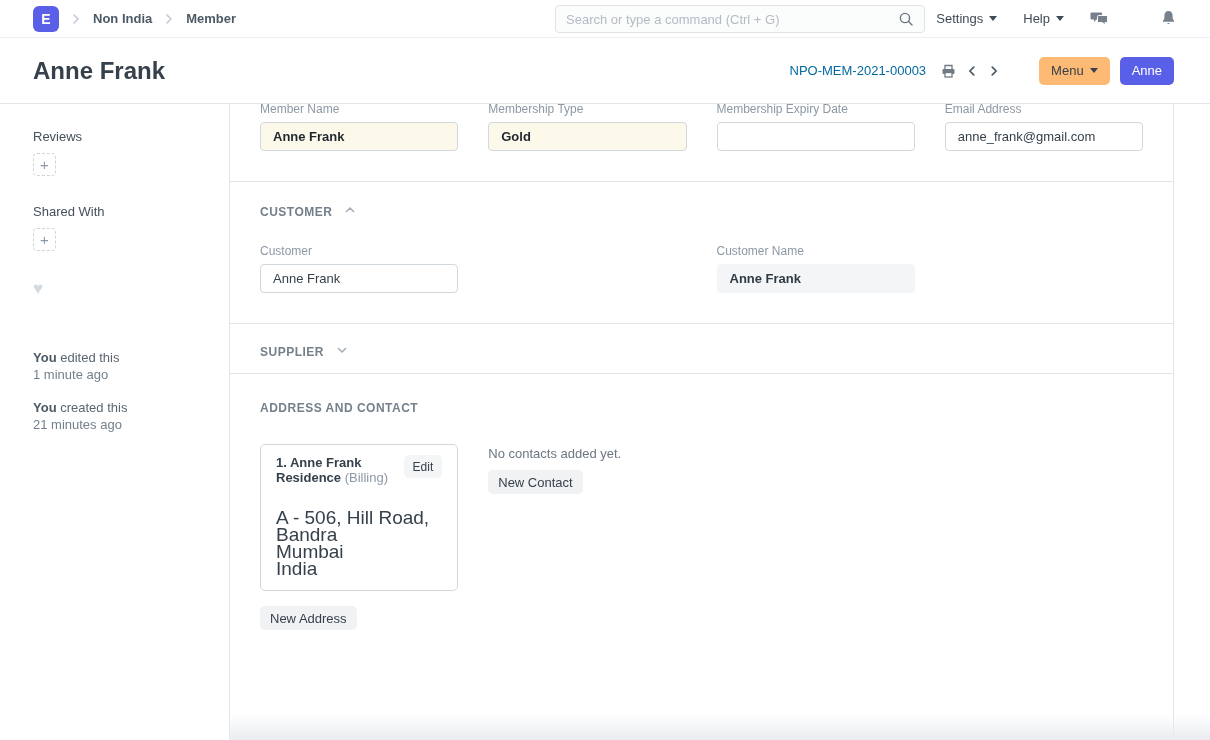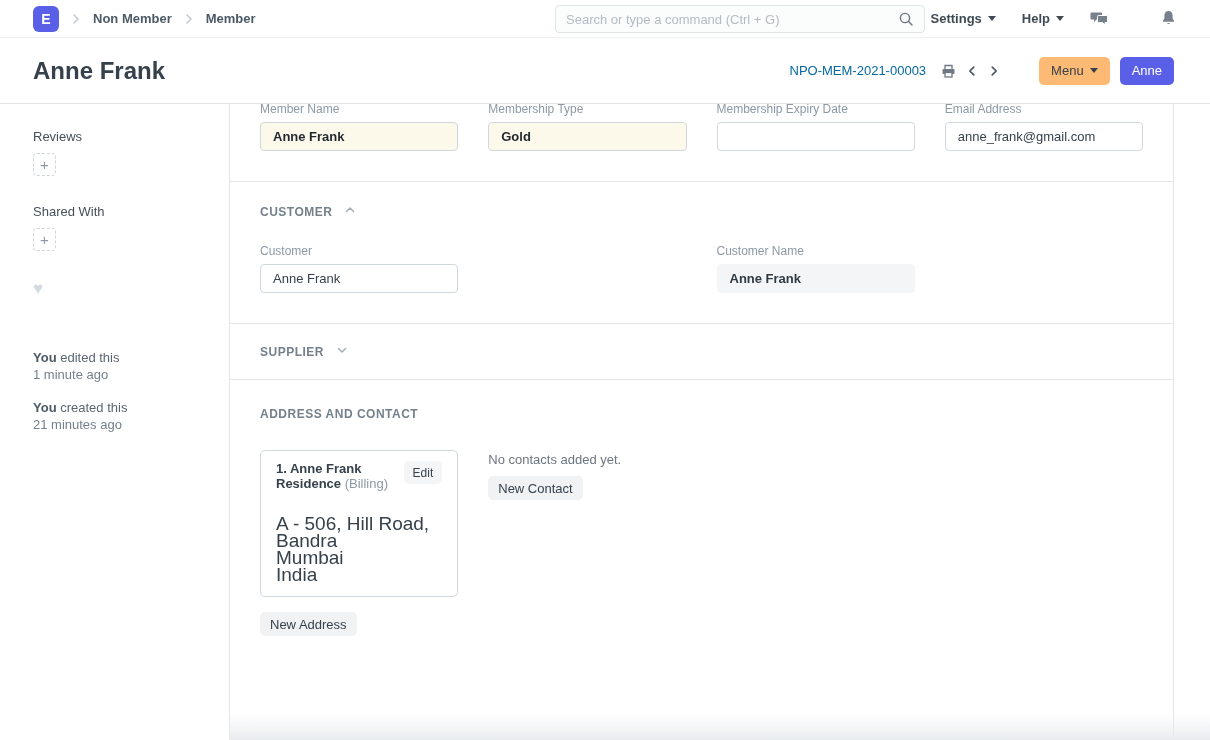--- a/index.html
+++ b/index.html
@@ -14,21 +14,21 @@
   .crumb-sep { display:flex; align-items:center; margin:0 9px; }
   .crumb { font-size:13px; font-weight:600; color:#4c5a67; cursor:pointer; }
   .nav-search { position:absolute; left:555px; top:5px; width:370px; height:28px;
     display:flex; align-items:center; border:1px solid #e0e4e8; border-radius:4px; background:#fbfcfc; padding:0 10px; }
   .nav-search input { flex:1; border:none; outline:none; background:transparent; font-size:13px;
     color:#36414c; font-family:"Liberation Sans", sans-serif; }
   .nav-search input::placeholder { color:#b3bcc4; }
   .nav-right { margin-left:auto; display:flex; align-items:center; gap:0; }
   .nav-avatar { width:22px; height:22px; border:1px solid #d7dde2; border-radius:5px; background:#fafbfc;
     color:#9aa4ad; font-size:11px; display:flex; align-items:center; justify-content:center; cursor:pointer; margin-right:18px; }
-  .nav-menu-item { display:flex; align-items:center; gap:6px; font-size:13px; font-weight:700;
+  .nav-menu-item { display:flex; align-items:center; gap:6px; font-size:13px; font-weight:400;
     color:#3f4a54; cursor:pointer; margin-right:26px; }
   .caret { width:0; height:0; border-left:4px solid transparent; border-right:4px solid transparent;
     border-top:5px solid #3f4a54; display:inline-block; }
   .nav-icon { display:flex; align-items:center; cursor:pointer; }
   .nav-icon + .nav-icon { margin-left:24px; }
 
   
   .page-head { height:66px; background:#fff; border-bottom:1px solid #e2e6e9;
     display:flex; align-items:center; padding:0 36px 0 33px; position:relative; z-index:30; }
   .page-title { font-size:24px; font-weight:700; color:#36414c; }
@@ -58,21 +58,21 @@
   .sb-activity { margin-top:50px; font-size:13px; color:#5a6570; }
   .sb-entry { margin-bottom:16px; line-height:17px; }
   .sb-entry .who { font-weight:700; color:#4c5a67; }
   .sb-entry .when { color:#74808b; }
 
   
   .form-scroll { margin-top:-10px; }
   .form-section { padding:0 30px; border-bottom:1px solid #e2e6e9; }
   .sec-membership { padding-top:8px; padding-bottom:30px; }
   .sec-customer { padding-top:20px; padding-bottom:30px; }
-  .sec-supplier { padding-top:18px; padding-bottom:17px; }
+  .sec-supplier { padding-top:18px; padding-bottom:11px; }
   .sec-address { padding-top:27px; border-bottom:none; }
   .grid2 { display:grid; grid-template-columns:1fr 1fr 1fr 1fr; column-gap:30px; row-gap:18px; }
   .field-label { font-size:12px; color:#8c99a5; margin-bottom:6px; display:block; }
   .control { width:100%; height:29px; border:1px solid #d1d8dd; border-radius:4px; padding:0 12px;
     font-size:13px; color:#36414c; background:#fff; font-family:"Liberation Sans", sans-serif; outline:none; }
   .control.mandatory { background:#fdf9ea; font-weight:700; color:#1f272e; }
   .control.readonly { background:#f4f5f6; border-color:#f4f5f6; font-weight:700; color:#2f3a45;
     display:flex; align-items:center; }
   .sec-heading-row { display:flex; align-items:center; gap:10px; margin-bottom:22px; cursor:pointer; }
   .sec-heading { font-size:12px; font-weight:600; letter-spacing:0.5px; color:#74808b; }
@@ -95,21 +95,21 @@
 </head>
 <body>
 
 <div class="navbar">
   <div class="logo">E</div>
   <span class="crumb-sep">
     <svg width="16" height="16" viewBox="0 0 16 16">
         <path d="M6 4l4 4-4 4" stroke="#c3cad1" stroke-width="1.6" fill="none" stroke-linecap="round" stroke-linejoin="round"></path>
       </svg>
   </span>
-  <span class="crumb">Non Member</span>
+  <span class="crumb">Non India</span>
   <span class="crumb-sep">
     <svg width="16" height="16" viewBox="0 0 16 16">
         <path d="M6 4l4 4-4 4" stroke="#c3cad1" stroke-width="1.6" fill="none" stroke-linecap="round" stroke-linejoin="round"></path>
       </svg>
   </span>
   <span class="crumb">Member</span>
 
   <div class="nav-search">
     <input type="text" placeholder="Search or type a command (Ctrl + G)" style="">
     <span class="nav-icon" style="margin-left:6px;">

